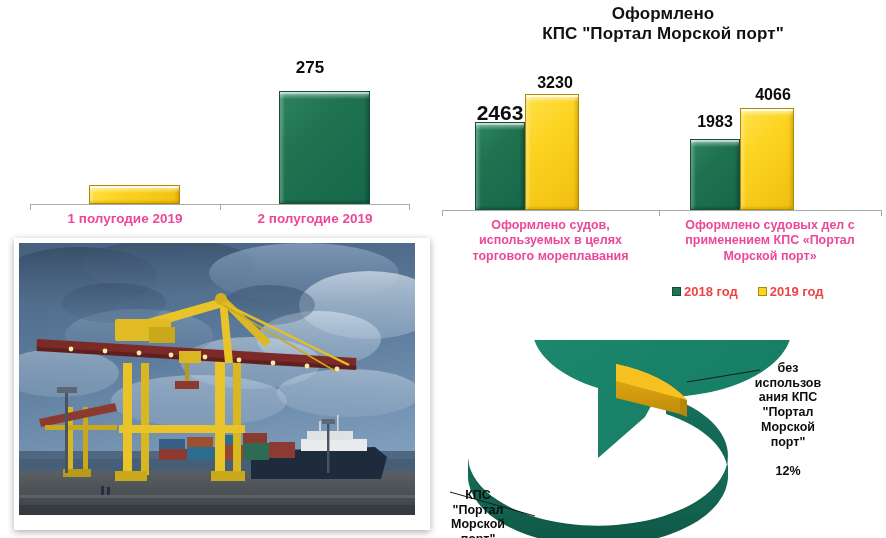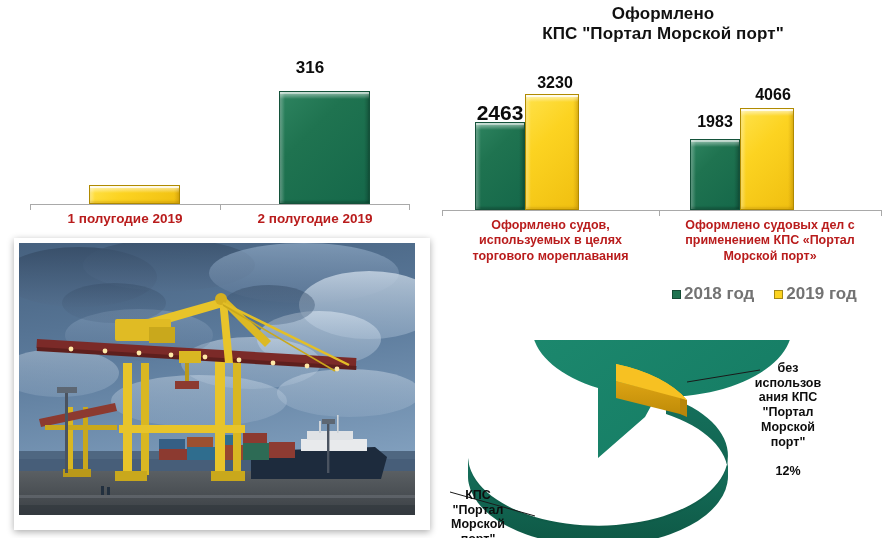--- a/index.html
+++ b/index.html
@@ -14,21 +14,21 @@
   
   .chart-title{
     font-weight:bold;color:#111;text-align:center;
     line-height:1.18;letter-spacing:.1px;
   }
   .val-label{
     position:absolute;font-weight:bold;color:#0d0d0d;
     text-align:center;white-space:nowrap;
   }
   .cat-label{
-    font-weight:bold;color:#b91c1c;text-align:center;line-height:1.22;
+    font-weight:bold;color:#ec4899;text-align:center;line-height:1.22;
   }
 
   
   .bar{position:absolute;bottom:0;box-sizing:border-box;}
   .bar.green{
     background:
       linear-gradient(to bottom,rgba(255,255,255,.55) 0,rgba(255,255,255,0) 7px),
       linear-gradient(to right,rgba(255,255,255,.30) 0,rgba(255,255,255,0) 5px,
                       rgba(0,0,0,0) calc(100% - 5px),rgba(0,0,0,.22) 100%),
       linear-gradient(135deg,#2e8460 0%,#1f7350 35%,#15684a 100%);
@@ -49,21 +49,21 @@
   .axis-line{position:absolute;background:#a9a9a9;}
   .tick{position:absolute;width:1px;background:#a9a9a9;}
 
   
   .legend{position:absolute;display:flex;align-items:center;}
   .legend-item{display:flex;align-items:center;}
   .legend-swatch{
     width:9px;height:9px;display:inline-block;margin-right:3px;
     border:1px solid rgba(0,0,0,.35);box-sizing:border-box;
   }
-  .legend-label{font-weight:bold;color:#737373;font-size:17px;white-space:nowrap;text-align:right;}
+  .legend-label{font-weight:bold;color:#ef4444;font-size:13px;white-space:nowrap;text-align:right;}
 
   
   .pie-wrap{position:absolute;margin-top:40px;}
   .pie-callout{position:absolute;font-weight:bold;color:#0d0d0d;
     text-align:center;line-height:1.18;white-space:pre-line;}
 
   
   .photo-frame{
     position:absolute;background:#fff;padding:5px;
     box-shadow:0 2px 7px rgba(0,0,0,.33);
@@ -74,21 +74,21 @@
 </head>
 <body>
 
 <div class="page">
 
   <div style="position:absolute;left:10px;top:4px;width:410px;height:228px;">
 
 
     <div style="position:absolute;left:0;top:52px;width:410px;height:148px;">
 
-      <div class="val-label" style="left:240px;top:2px;width:120px;font-size:17px;">316</div>
+      <div class="val-label" style="left:240px;top:2px;width:120px;font-size:17px;">275</div>
 
       <div style="position:absolute;left:0;top:0;width:410px;height:148px;">
         <div class="bar yellow" style="left:79px;width:91px;height:19px;"></div>
         <div class="bar green" style="left:269px;width:91px;height:113px;"></div>
       </div>
     </div>
 
     <div style="position:absolute;left:0;top:200px;width:410px;height:28px;">
       <div class="axis-line" style="left:20px;top:0;width:380px;height:1px;"></div>
       <div class="tick" style="left:20px;top:0;height:6px;"></div>

